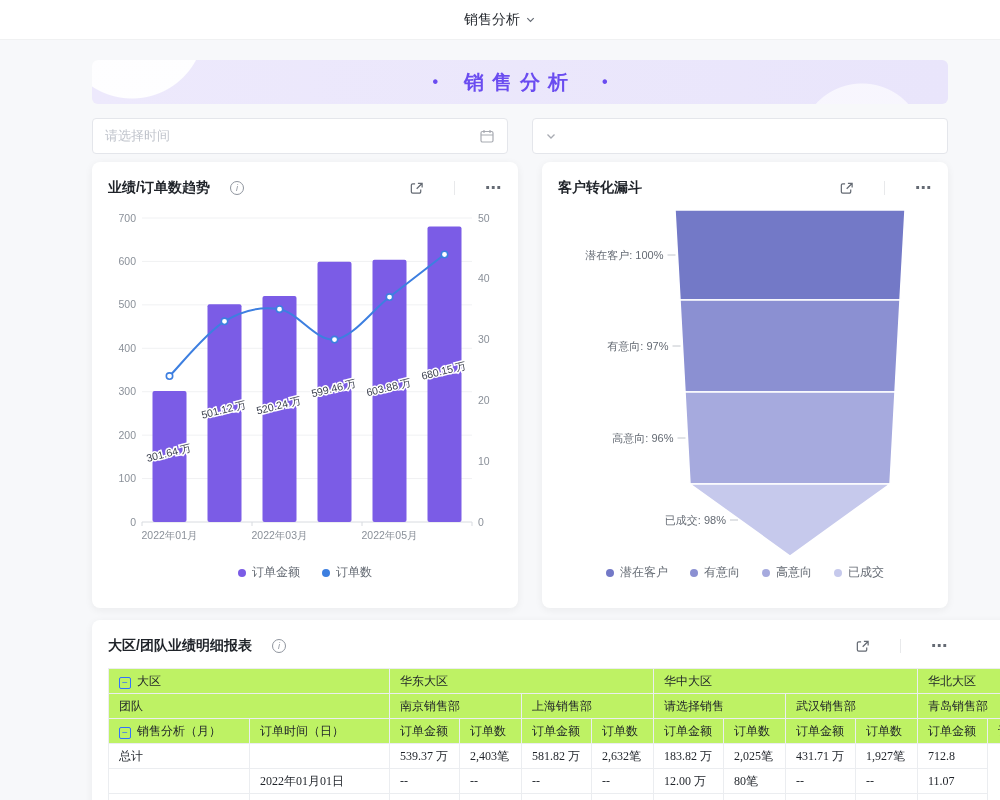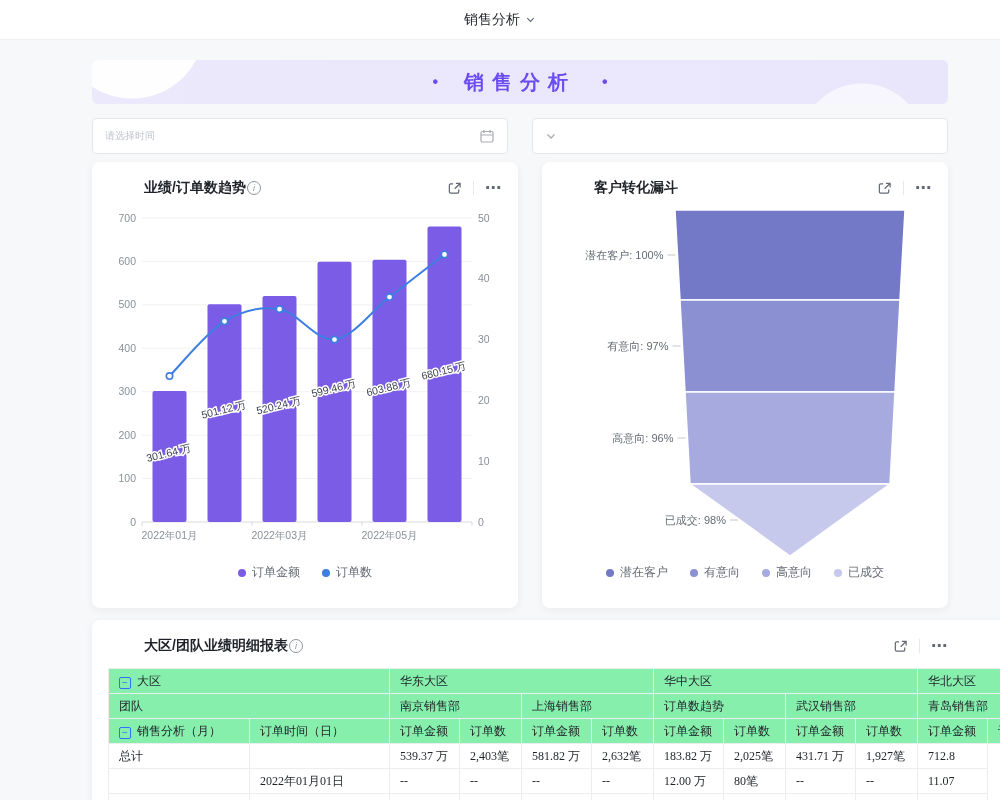--- a/index.html
+++ b/index.html
@@ -16,27 +16,27 @@
       radial-gradient(circle at 40px -34px, rgba(255,255,255,.95) 0 72px, rgba(255,255,255,0) 73px),
       radial-gradient(circle at 770px 86px, rgba(255,255,255,.65) 0 62px, rgba(255,255,255,0) 63px),
       linear-gradient(90deg,#ede9fc,#e9e5fb);
   }
   .banner-dot { color:#6a4cf0; font-size:16px; font-weight:bold; }
   .banner-title { color:#6a4cf0; font-size:20px; font-weight:bold; letter-spacing:8px; }
 
   .filters { display:flex; gap:24px; margin-top:14px; }
   .filter-input { flex:1; height:36px; background:#fff; border:1px solid #e4e6eb; border-radius:4px;
     display:flex; align-items:center; padding:0 12px; cursor:pointer; }
-  .filter-input .ph { flex:1; font-size:10px; color:#c0c4cc; }
+  .filter-input .ph { flex:1; font-size:13px; color:#c0c4cc; }
 
   .cards-row { display:flex; gap:24px; margin-top:8px; height:446px; }
   .card { background:#fff; border-radius:8px; box-shadow:0 2px 8px rgba(31,35,41,.06); padding:14px 16px; }
   .card-trend { width:426px; }
   .card-funnel { width:406px; }
-  .card-head { display:flex; align-items:center; gap:1px; height:24px;margin-left:36px; }
+  .card-head { display:flex; align-items:center; gap:20px; height:24px; }
   .card-title { font-size:14px; font-weight:bold; color:#1f2329; }
   .info-icon { width:14px; height:14px; border:1px solid #8f959e; border-radius:50%; color:#8f959e;
     font-size:9px; line-height:12px; text-align:center; font-style:italic; }
   .head-spacer { flex:1; }
   .head-btn { display:flex; align-items:center; cursor:pointer; }
   .head-divider { width:1px; height:14px; background:#e8e9eb; margin:0 10px; }
   .more-glyph { font-size:16px; font-weight:bold; color:#646a73; letter-spacing:1px; line-height:14px; }
 
   .chart-svg { display:block; margin-top:6px; }
   .ax { font-size:10.5px; fill:#8a9099; }
@@ -45,21 +45,21 @@
   .legend { display:flex; justify-content:center; align-items:center; gap:22px; margin-top:2px; }
   .lg-item { display:flex; align-items:center; gap:6px; font-size:12px; color:#646a73; cursor:pointer; }
   .lg-dot { width:8px; height:8px; border-radius:50%; display:inline-block; }
 
   .card-table { width:928px; margin-top:12px; padding:14px 0 0 16px; }
   .card-table .card-head { padding-right:72px; }
   .table-wrap { margin-top:10px; overflow:hidden; }
   table { border-collapse:collapse; table-layout:fixed; }
   th,td { border:1px solid #ebedf0; padding:3px 10px; font-size:12px; text-align:left;
     white-space:nowrap; overflow:hidden; height:25px; font-weight:normal; color:#1f2329; }
-  th { background:#86efac; }
+  th { background:#bef264; }
   td { background:#fff;font-family:Liberation Serif, serif; }
   .collapse-icon { display:inline-block; width:12px; height:12px; border:1px solid #3370ff; border-radius:2px;
     color:#3370ff; font-size:10px; line-height:10px; text-align:center; margin-right:6px; vertical-align:-1px; cursor:pointer; }
 </style>
 </head>
 <body>
 
 <div class="topbar">
   <div class="topbar-title">
     <span>销售分析</span>
@@ -253,21 +253,21 @@
             <tr>
               <th colspan="2"><span class="collapse-icon">−</span><span>大区</span></th>
               <th colspan="4"><span>华东大区</span></th>
               <th colspan="4"><span>华中大区</span></th>
               <th colspan="2"><span>华北大区</span></th>
             </tr>
             <tr>
               <th colspan="2"><span>团队</span></th>
               <th colspan="2"><span>南京销售部</span></th>
               <th colspan="2"><span>上海销售部</span></th>
-              <th colspan="2"><span>订单数趋势</span></th>
+              <th colspan="2"><span>请选择销售</span></th>
               <th colspan="2"><span>武汉销售部</span></th>
               <th colspan="2"><span>青岛销售部</span></th>
             </tr>
             <tr>
               <th><span class="collapse-icon">−</span><span>销售分析（月）</span></th>
               <th><span>订单时间（日）</span></th>
               <th><span>订单金额</span></th>
               <th><span>订单数</span></th>
               <th><span>订单金额</span></th>
               <th><span>订单数</span></th>

